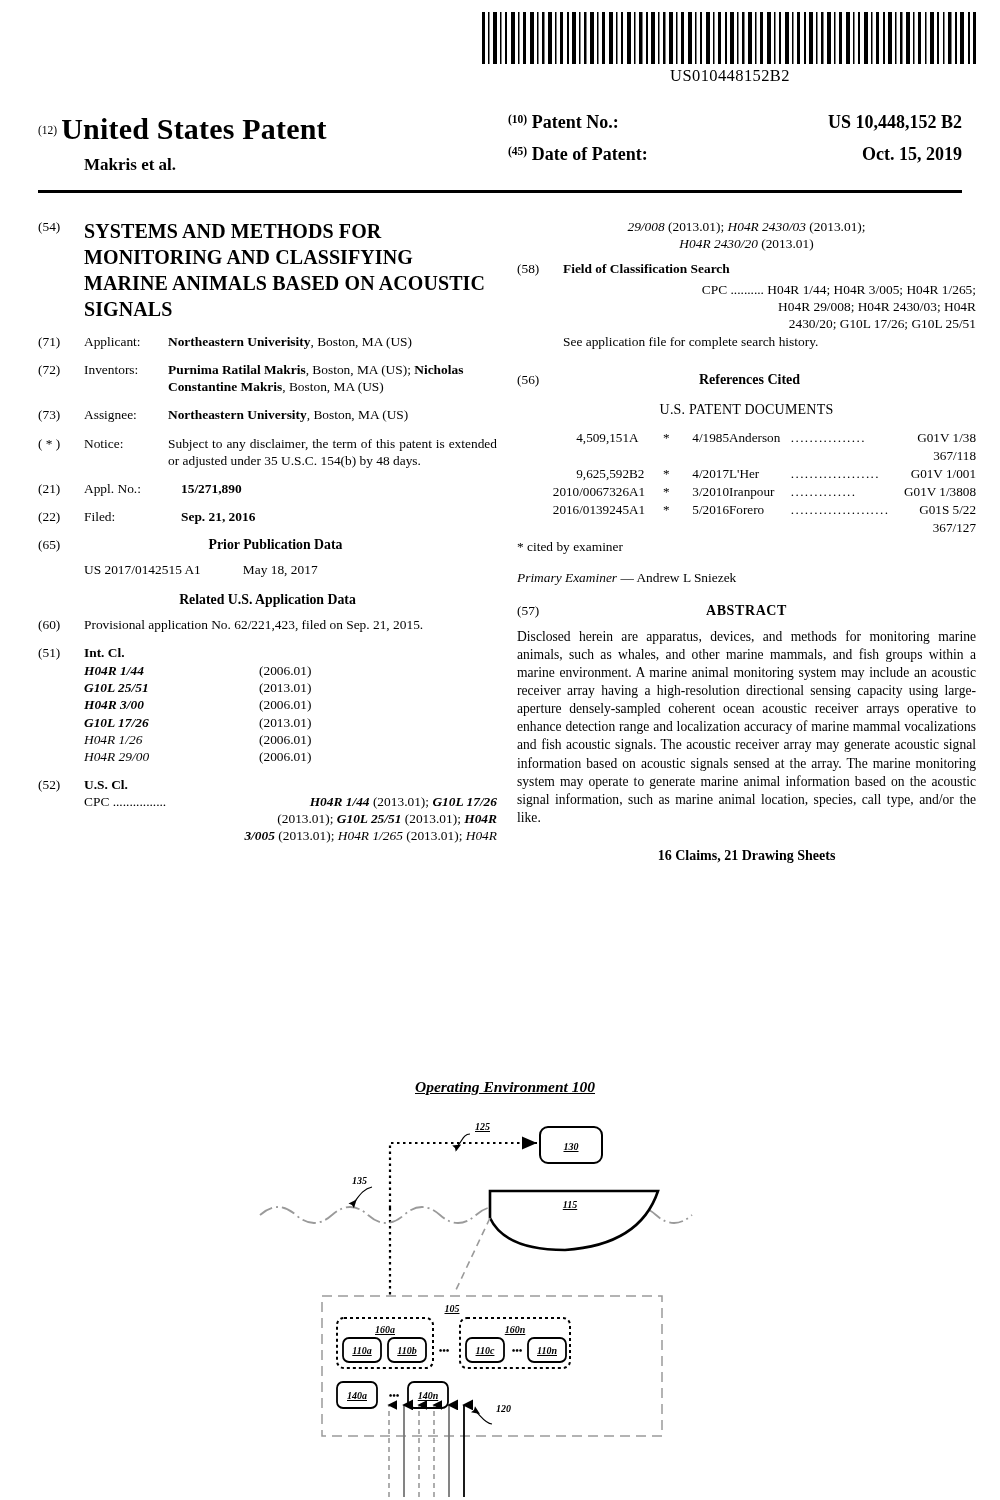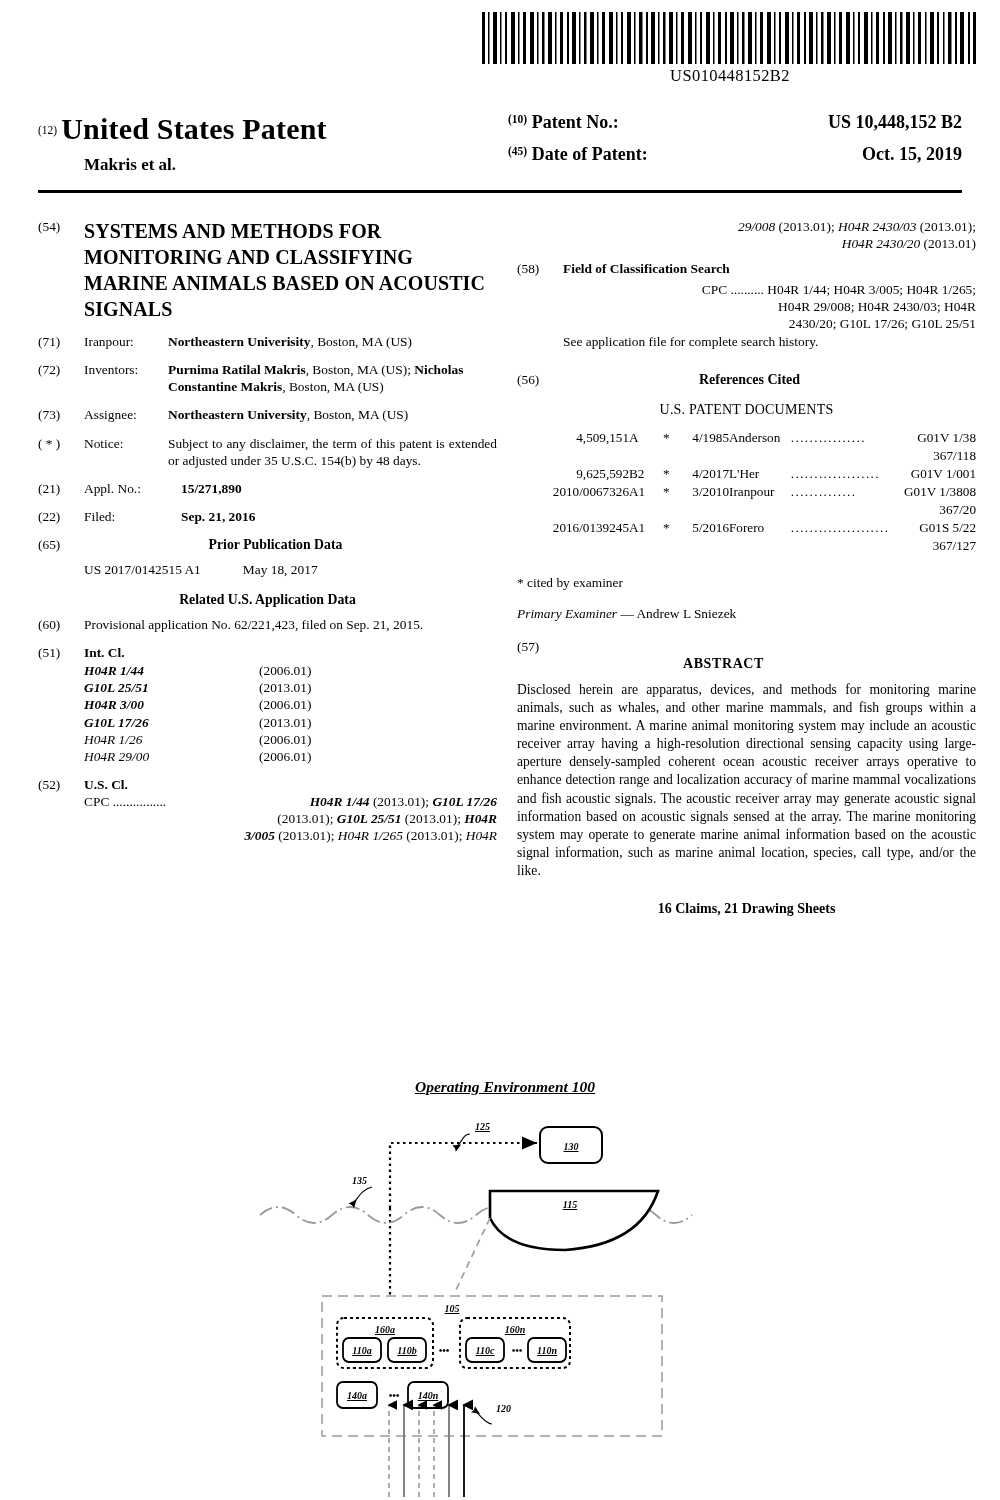--- a/index.html
+++ b/index.html
@@ -116,21 +116,21 @@
   .intcl-row .c2 { }
   .intcl-row.bold .c1 { font-weight: bold; }
 
   .uscl-head { font-weight: bold; }
   .cpc-block { text-align: right; }
   .cpc-block .ln { display: block; }
   i.bi { font-style: italic; font-weight: bold; }
   i.ri { font-style: italic; font-weight: normal; }
 
   
-  .rcpc-top { text-align: right; font-style: italic; line-height: 1.3; }
+  .rcpc-top { text-align: center; font-style: italic; line-height: 1.3; }
   .focs-lines { margin-left: 46px; }
   .focs-lines .l1, .focs-lines .l2, .focs-lines .l3 { display: block; text-align: right; font-family: Liberation Serif, serif; }
   .focs-see { margin-left: 46px; margin-top: 1px; text-align: left; }
 
   .refs-title { text-align: center; font-weight: bold; font-size: 14px; }
   .uspd { text-align: center; font-size: 14px; letter-spacing: 0.2px; margin-top: 12px; margin-bottom: 12px; }
 
   table.refs { width: 100%; border-collapse: collapse; font-size: 13.2px; }
   table.refs td { padding: 0 0 1px 0; vertical-align: top; white-space: nowrap; }
   td.r-num { text-align: right; width: 112px; }
@@ -142,29 +142,28 @@
   td.r-cls { text-align: right; }
   tr.sub td.r-sub { text-align: right; }
   .dots-fill {
     display: inline-block;
     overflow: hidden;
     white-space: nowrap;
     letter-spacing: 1.4px;
     vertical-align: bottom;
   }
 
-  .cited-by { margin-top: 18px; }
+  .cited-by { margin-top: 0; }
   .prim-exam { margin-top: 14px; }
   .prim-exam i { font-style: italic; }
 
   .abs-head {
     display: flex;
     margin-top: 16px;
     margin-bottom: 8px;
-    flex-direction: column;
   }
   .abs-head .n { width: 46px; }
   .abs-head .t { flex: 1; text-align: center; font-weight: bold; font-size: 14px; letter-spacing: 0.6px; padding-right: 46px; }
   .abstract {
     text-align: justify;
     font-size: 13.6px;
     line-height: 1.33;
     hyphens: none;
   }
   .claims-line {
@@ -329,21 +328,21 @@
 
   <div class="col">
 
     <div class="field">
       <div class="fld-num">(54)</div>
       <div class="fld-body inv-title">SYSTEMS AND METHODS FOR MONITORING AND CLASSIFYING MARINE ANIMALS BASED ON ACOUSTIC SIGNALS</div>
     </div>
 
     <div class="field">
       <div class="fld-num">(71)</div>
-      <div class="fld-lbl">Iranpour:</div>
+      <div class="fld-lbl">Applicant:</div>
       <div class="fld-body"><b class="nm">Northeastern Univerisity</b><span>, Boston, MA (US)</span></div>
     </div>
 
     <div class="field">
       <div class="fld-num">(72)</div>
       <div class="fld-lbl">Inventors:</div>
       <div class="fld-body"><b class="nm">Purnima Ratilal Makris</b><span>, Boston, MA (US); </span><b class="nm">Nicholas Constantine Makris</b><span>, Boston, MA (US)</span></div>
     </div>
 
     <div class="field">
@@ -480,23 +479,20 @@
         </tr>
         <tr>
           <td class="r-num">2010/0067326</td>
           <td class="r-kind">A1</td>
           <td class="r-star">*</td>
           <td class="r-date">3/2010</td>
           <td class="r-name">Iranpour</td>
           <td class="r-dots"><span class="dots-fill">..............</span></td>
           <td class="r-cls">G01V 1/3808</td>
         </tr>
-        <tr class="sub">
-          <td colspan="7" class="r-sub">367/20</td>
-        </tr>
         <tr>
           <td class="r-num">2016/0139245</td>
           <td class="r-kind">A1</td>
           <td class="r-star">*</td>
           <td class="r-date">5/2016</td>
           <td class="r-name">Forero</td>
           <td class="r-dots"><span class="dots-fill">.....................</span></td>
           <td class="r-cls">G01S 5/22</td>
         </tr>
         <tr class="sub">

